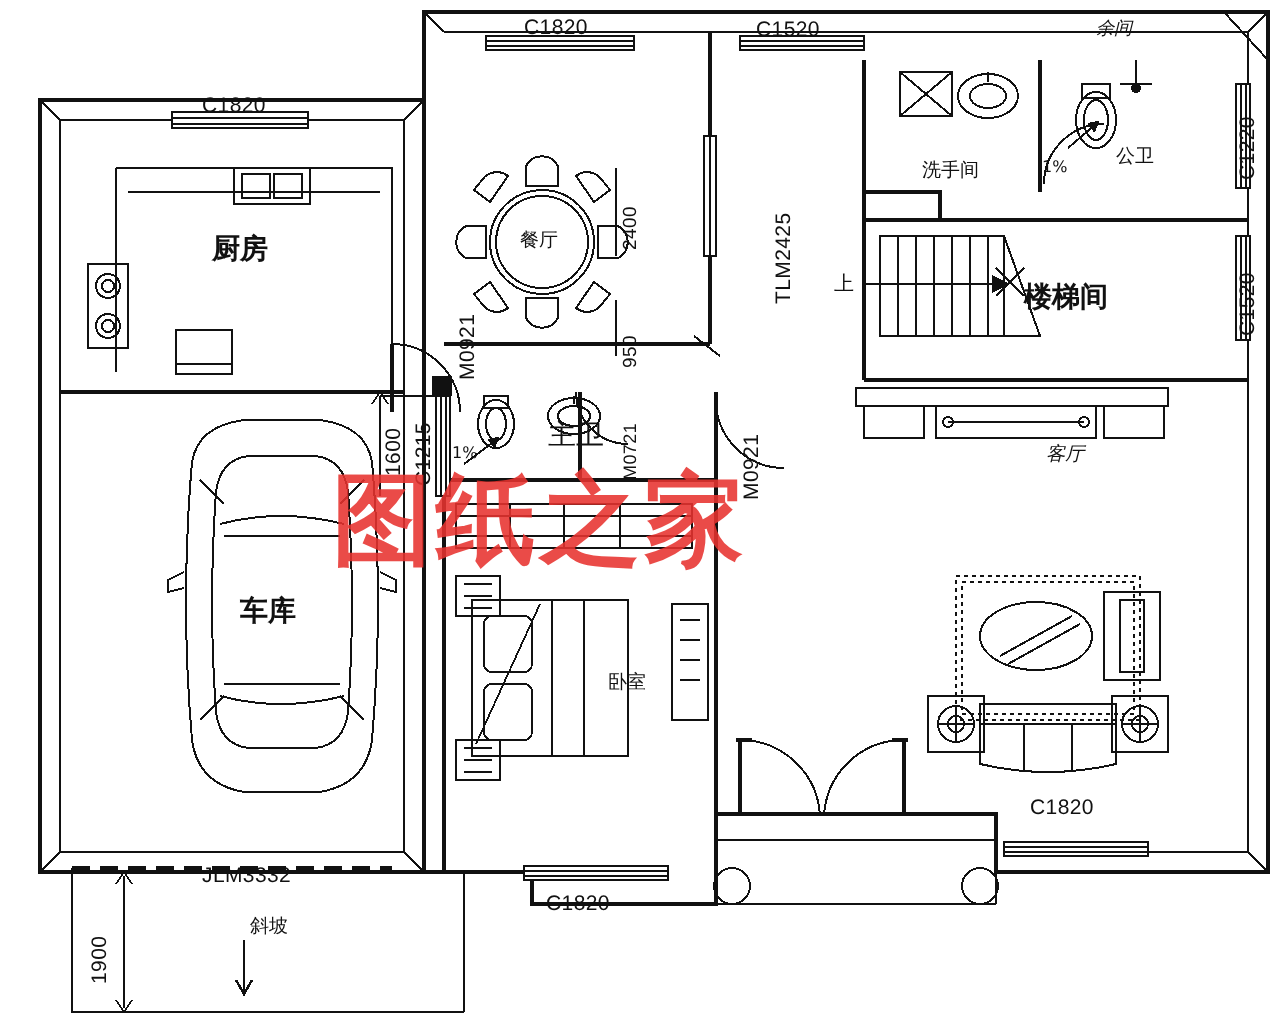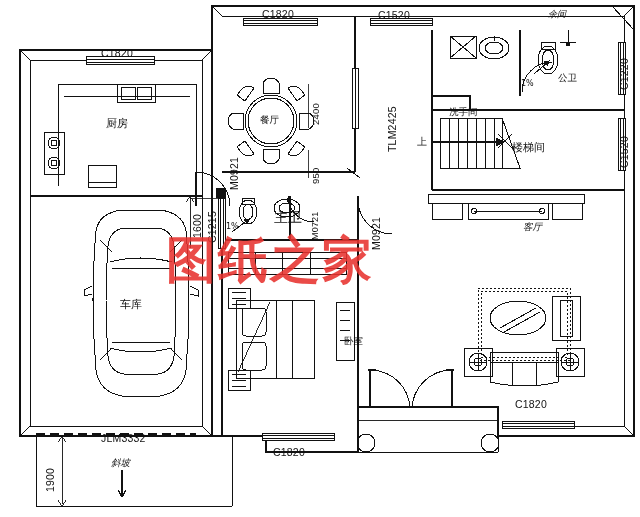--- a/index.html
+++ b/index.html
@@ -9,22 +9,22 @@
   svg{position:absolute;left:0;top:0;}
 
   .wm{position:absolute;color:#e8332f;font-weight:bold;
       font-family:"DejaVu Sans",sans-serif;opacity:.88;
       letter-spacing:2px;pointer-events:none;}
   .lbl{position:absolute;font-size:10px;color:#111;white-space:nowrap;
        font-family:"DejaVu Sans","Liberation Sans",sans-serif;}
   .dim{position:absolute;font-size:10.5px;color:#111;white-space:nowrap;
        font-family:"Liberation Sans",sans-serif;letter-spacing:.2px;}
   .vdim{transform-origin:left top;transform:rotate(-90deg);}
-  .room{position:absolute;font-size:11px;color:#111;white-space:nowrap;
-        font-family:"DejaVu Sans",sans-serif;font-weight:400;}
+  .room{position:absolute;font-size:14px;color:#111;white-space:nowrap;
+        font-family:"DejaVu Sans",sans-serif;font-weight:700;}
   .room.sm{font-size:9.5px;font-weight:500;}
 </style>
 </head>
 <body>
 
 <div id="plan">
 
   <svg width="640" height="517">
     <g fill="none" stroke="#111" stroke-width="1" shape-rendering="crispEdges">
 
@@ -299,27 +299,27 @@
 
       <path d="M308 84 L308 128" stroke-width=".8"></path>
 
       <path d="M308 150 L308 178" stroke-width=".8"></path>
     </g>
   </svg>
 
   <div class="room" style="left:106px;top:116px;">厨房</div>
   <div class="room" style="left:120px;top:297px;">车库</div>
   <div class="room sm" style="left:260px;top:114px;">餐厅</div>
-  <div class="room sm" style="left:304px;top:335px;margin-left:40px;">卧室</div>
+  <div class="room sm" style="left:304px;top:335px;">卧室</div>
   <div class="room sm" style="left:274px;top:209px;font-size:14px;">主卫</div>
-  <div class="room sm" style="left:449px;top:79px;margin-top:27px;">洗手间</div>
+  <div class="room sm" style="left:461px;top:79px;">洗手间</div>
   <div class="room sm" style="left:558px;top:72px;text-align:center;">公卫</div>
   <div class="room" style="left:512px;top:140px;">楼梯间</div>
   <div class="room sm" style="left:523px;top:221px;font-style:italic;">客厅</div>
-  <div class="room sm" style="left:111px;top:457px;font-style:italic;">斜坡</div>
+  <div class="room sm" style="left:125px;top:457px;">斜坡</div>
   <div class="lbl" style="left:548px;top:8px;font-size:9px;font-style:italic;">余间</div>
 
   <div class="lbl" style="left:417px;top:135px;font-size:10px;">上</div>
   <div class="lbl" style="left:226px;top:222px;font-size:8px;">1%</div>
   <div class="lbl" style="left:521px;top:79px;font-size:8px;">1%</div>
 
   <div class="dim" style="left:101px;top:47px;">C1820</div>
   <div class="dim" style="left:262px;top:8px;">C1820</div>
   <div class="dim" style="left:378px;top:9px;">C1520</div>
   <div class="dim vdim" style="left:618px;top:90px;">C1220</div>

